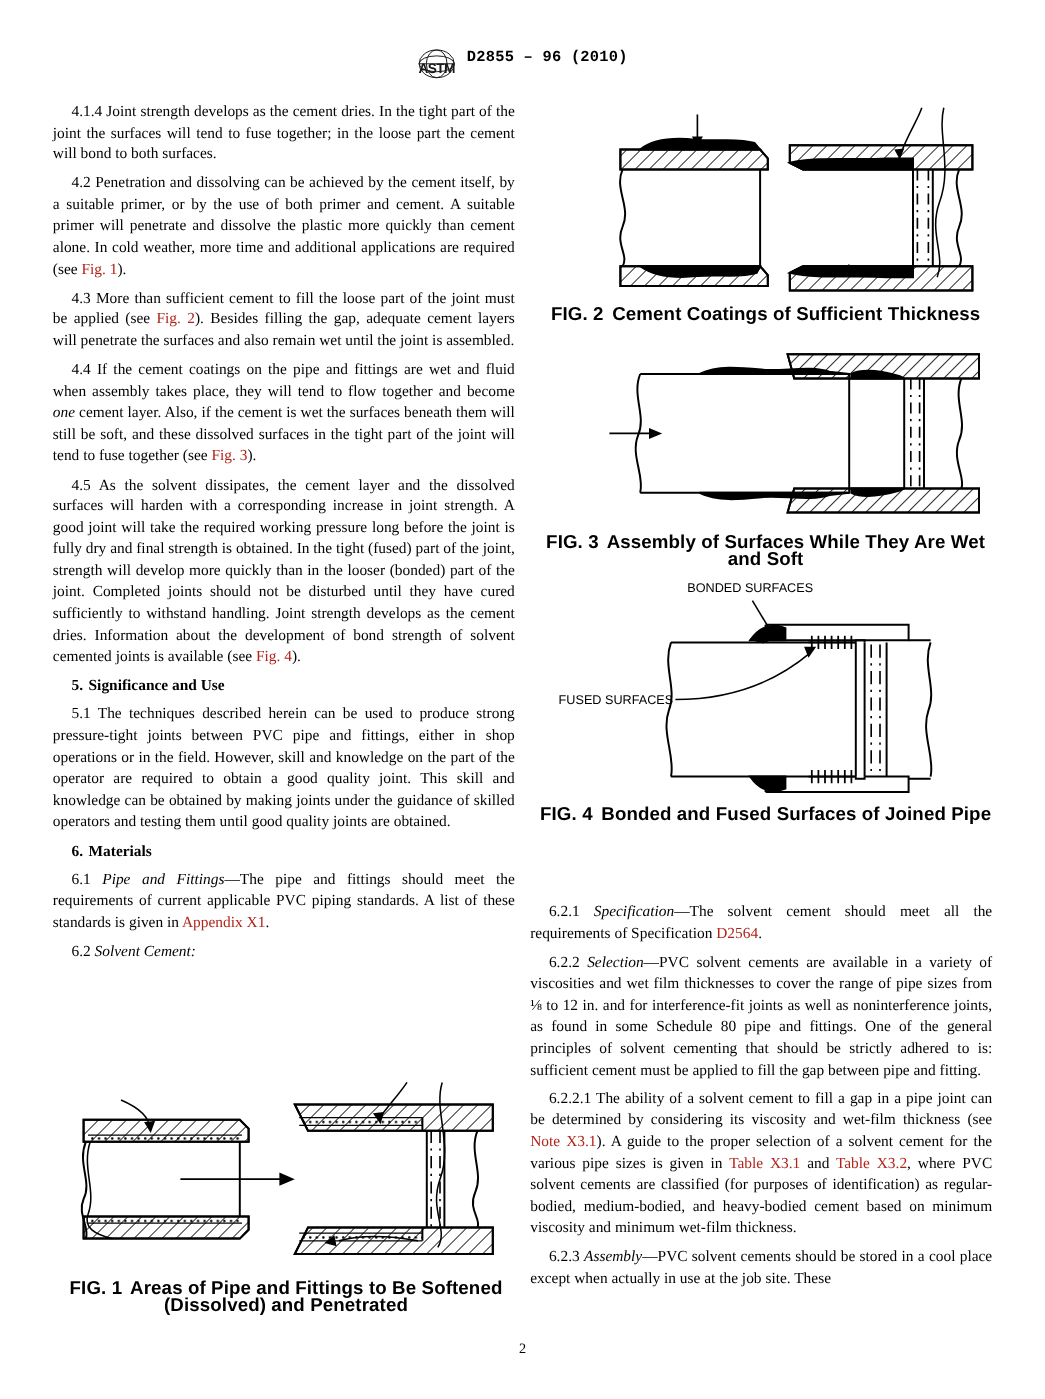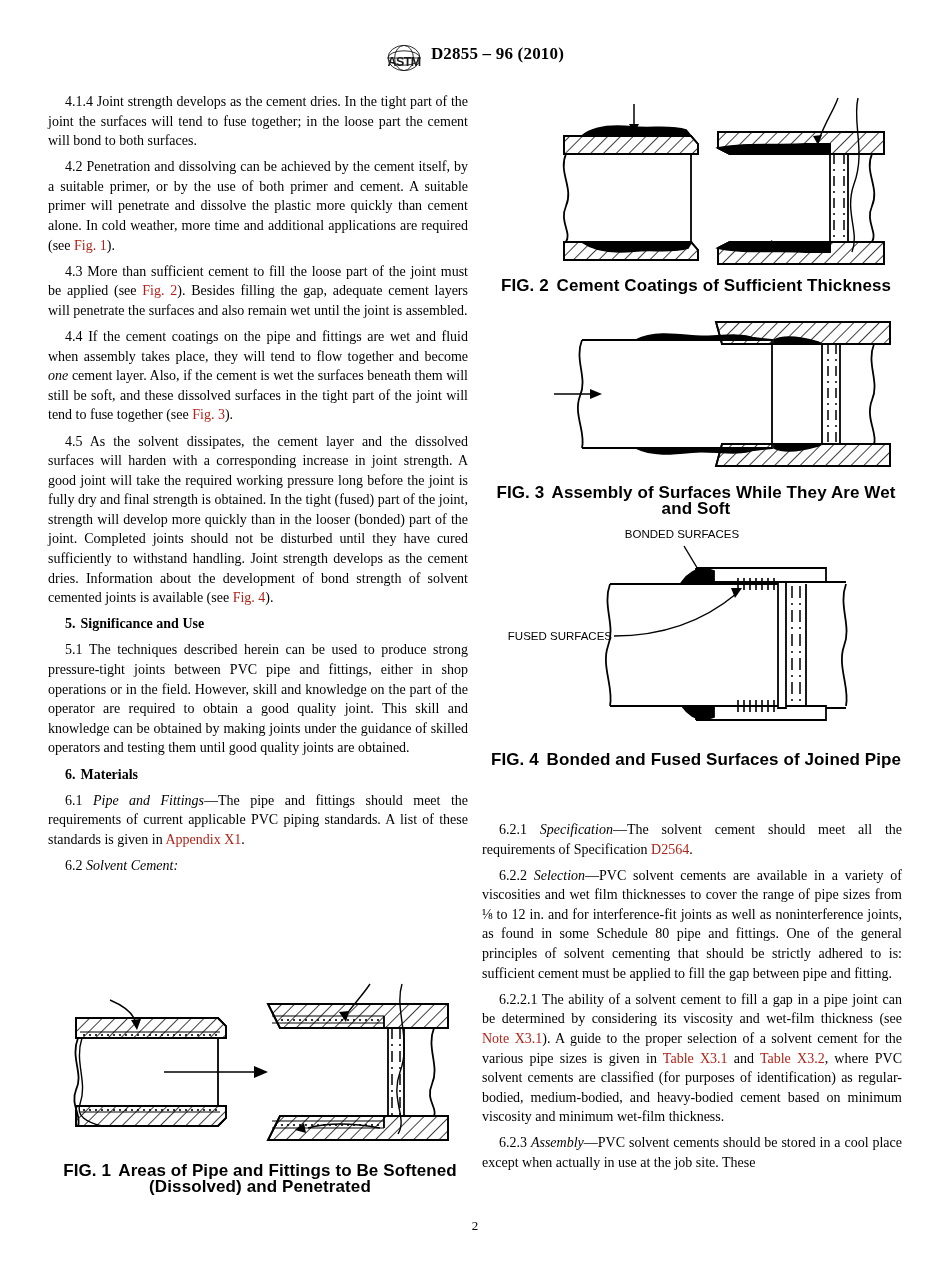--- a/index.html
+++ b/index.html
@@ -28,23 +28,23 @@
     align-items: flex-start;
     justify-content: center;
     gap: 9px;
   }
   .astm-logo {
     width: 36px;
     height: 30px;
     flex: 0 0 auto;
   }
   .header-title {
-    font-family: Liberation Serif, serif;
+    font-family: Liberation Mono, monospace;
     font-weight: bold;
-    font-size: 17px;
+    font-size: 14px;
     letter-spacing: 0.2px;
     white-space: nowrap;
   }
 
   
   .col {
     position: absolute;
     top: 92px;
     width: 420px;
   }
@@ -86,21 +86,21 @@
   .fig-cap .capnum { margin-right: 3px; }
 
   #fig1 { left: 40px;  top: 978px;  width: 440px; }
   #fig2 { left: 486px; top: 92px;   width: 420px; }
   #fig3 { left: 486px; top: 308px;  width: 420px; }
   #fig4 { left: 486px; top: 524px;  width: 420px; }
 
   #fig1 .fig-cap { margin-top: 5px; }
   #fig2 .fig-cap { margin-top: 6px; }
   #fig3 .fig-cap { margin-top: 5px; }
-  #fig4 .fig-cap { margin-top: 20px; }
+  #fig4 .fig-cap { margin-top: 0; }
 
   .dwg { display: block; }
 
   
   .page-number {
     position: absolute;
     left: 0;
     top: 1218px;
     width: 950px;
     text-align: center;

